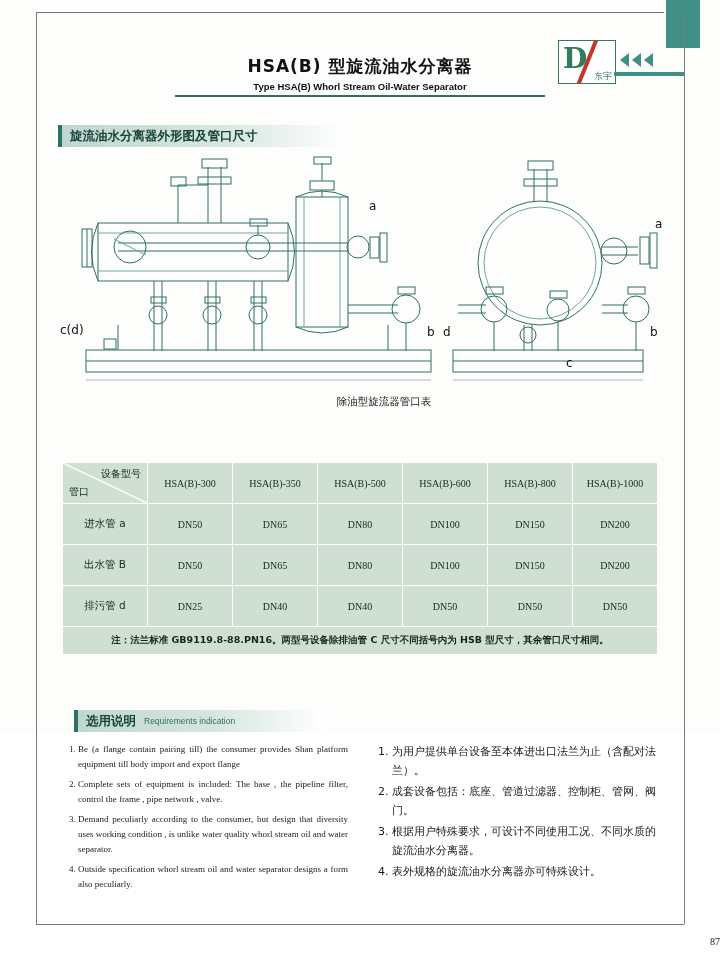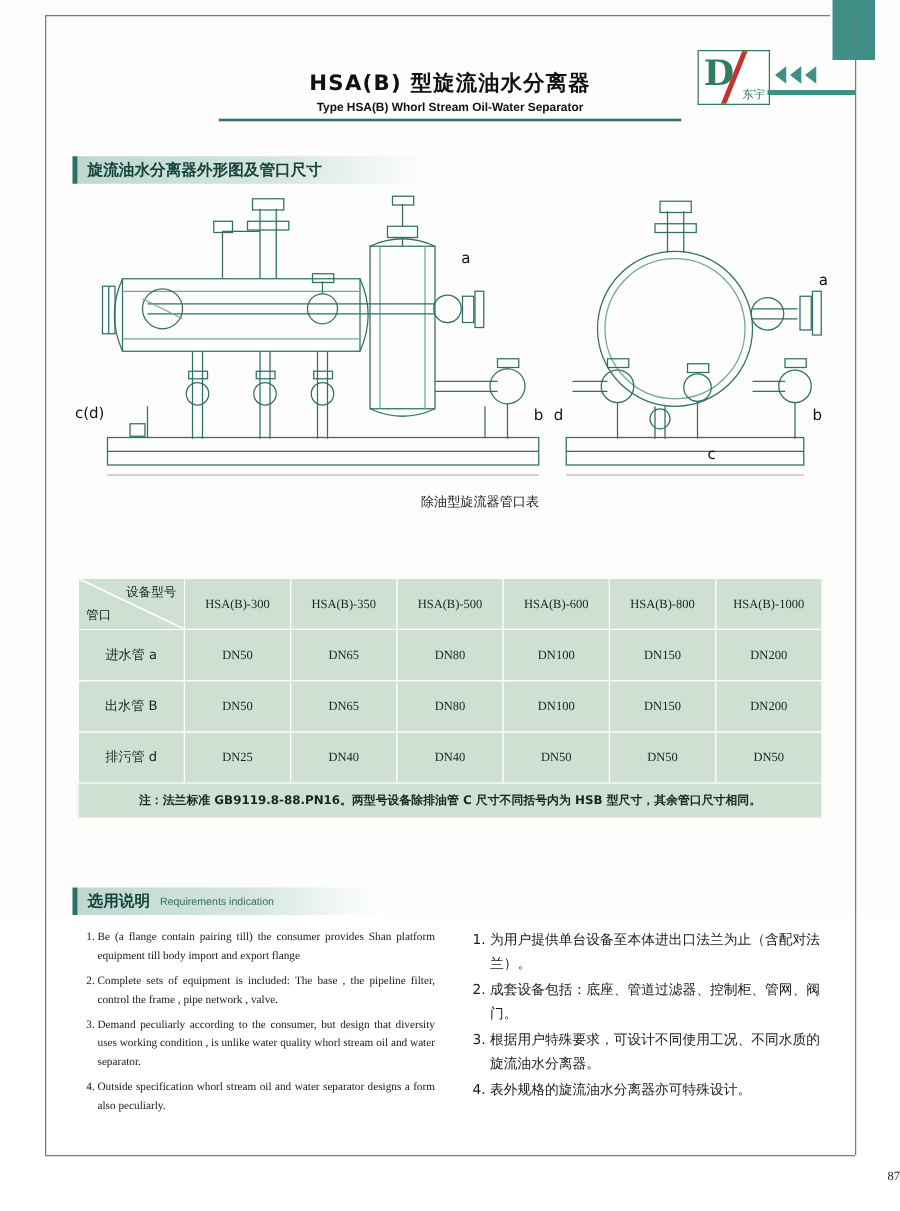--- a/index.html
+++ b/index.html
@@ -171,21 +171,21 @@
     color: #15433b;
     font-family: "DejaVu Sans", sans-serif;
   }
   .sec-bar .sec-title-en {
     font-size: 8.5px;
     color: #2f6f66;
     margin-left: 8px;
     font-family: "Liberation Sans", sans-serif;
   }
   #sec1 { top: 125px; left: 58px; width: 290px; }
-  #sec2 { top: 710px; left: 58px; width: 250px; }
+  #sec2 { top: 710px; left: 74px; width: 250px; }
 
   
   .drawing {
     position: absolute;
     top: 155px;
     left: 58px;
     width: 604px;
     height: 235px;
   }
   .fig-caption {

